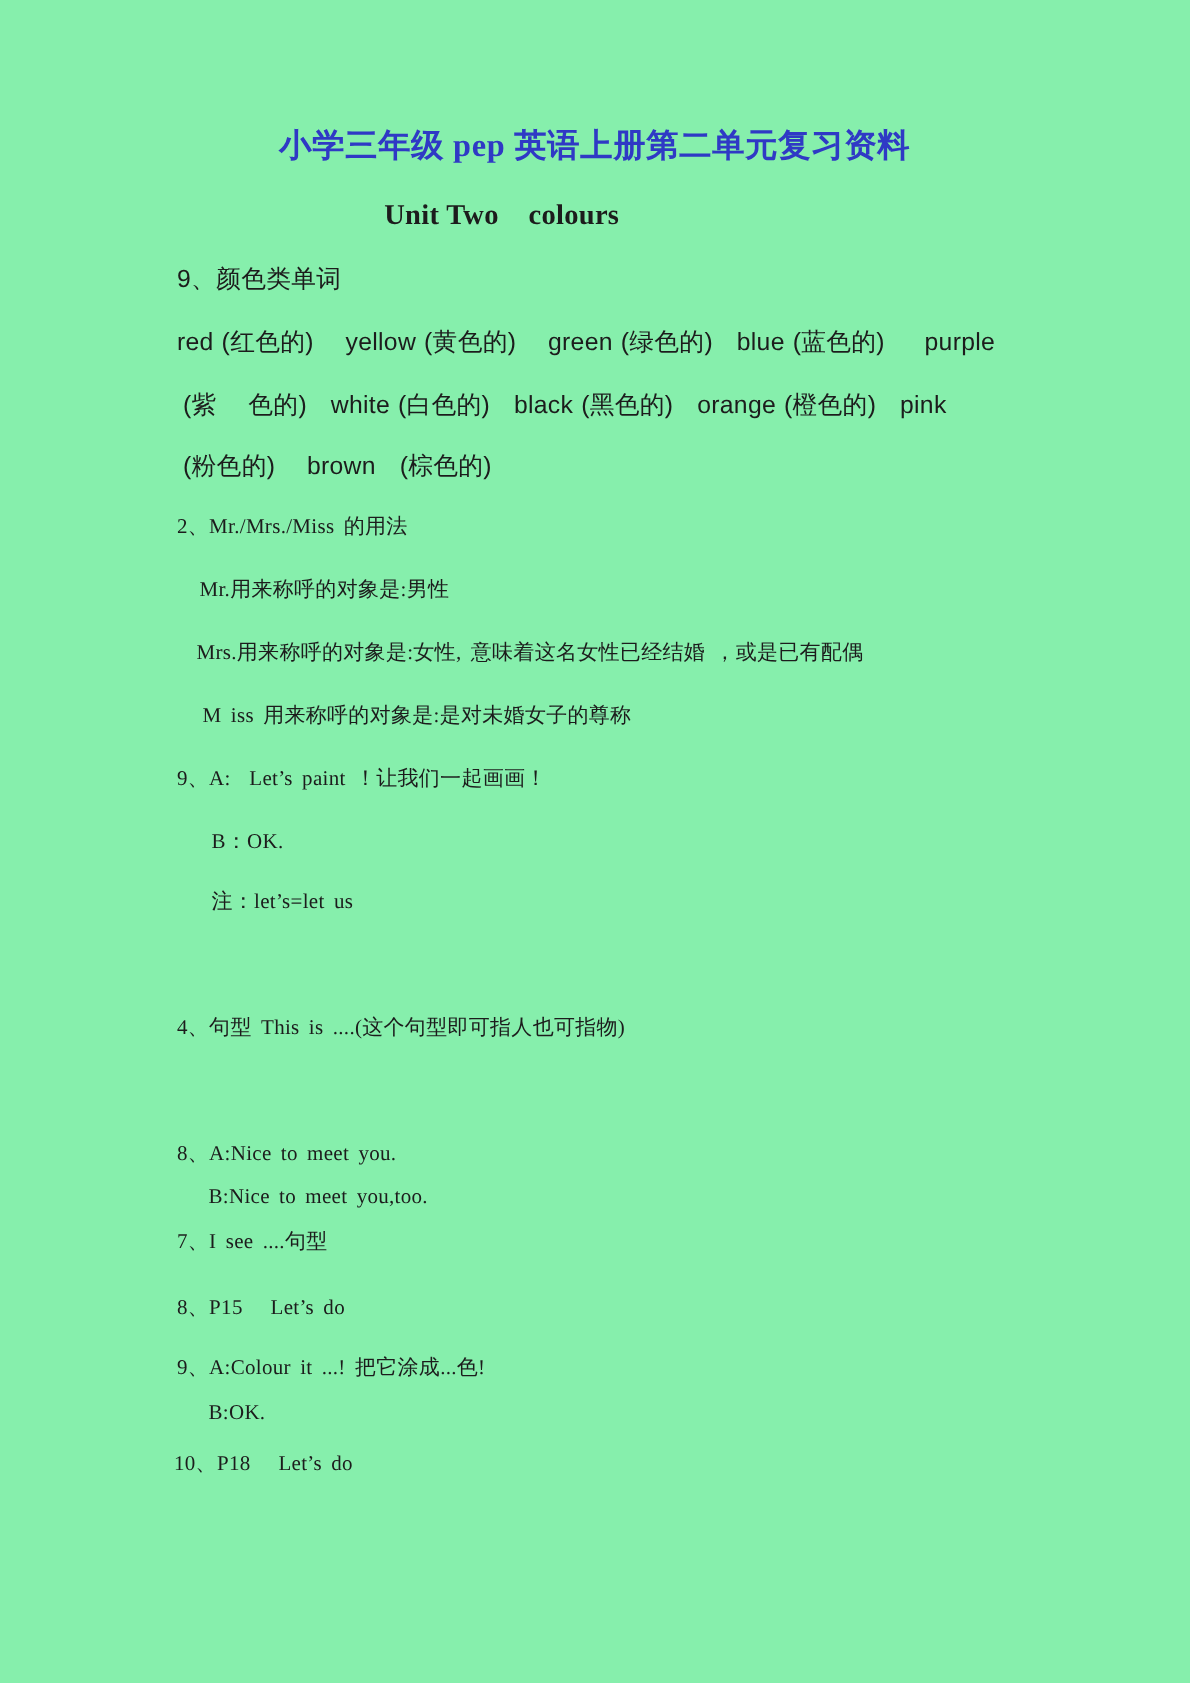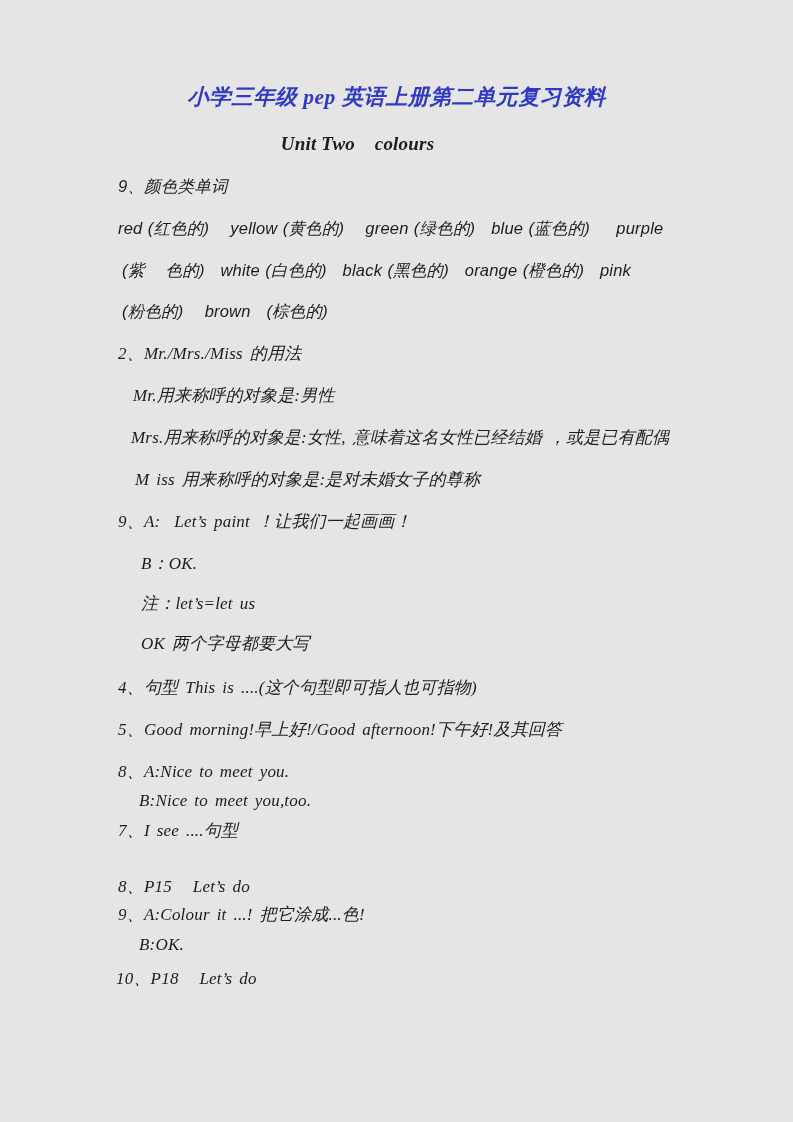--- a/index.html
+++ b/index.html
@@ -1,34 +1,34 @@
 <!DOCTYPE html>
 <html><head>
 <meta charset="utf-8">
 <style>
   html,body{margin:0;padding:0;}
   body{
     width:793px;height:1122px;position:relative;overflow:hidden;
     background:#ffffff;color:#1c1c1c;
     font-family:"Liberation Serif","DejaVu Serif",serif;
   }
-  .page{position:absolute;inset:0;width:793px;height:1122px;background:#e5e5e5;font-style:italic;}
+  .page{position:absolute;inset:0;width:793px;height:1122px;background:#86efac;}
   .line{
     position:absolute;white-space:pre;line-height:1.25;
-    font-size:17px;letter-spacing:0.2px;
+    font-size:14px;letter-spacing:0.2px;
   }
   .serif{font-family:"Liberation Serif","DejaVu Serif",serif;word-spacing:2.5px;}
   .sans{font-family:"Liberation Sans","DejaVu Sans",sans-serif;font-size:16.5px;word-spacing:0.5px;}
   .doc-title{
     top:84px;left:0;width:793px;text-align:center;
     font-weight:bold;font-size:21.5px;letter-spacing:0.5px;white-space:pre;
   }
   .doc-subtitle{
     top:132px;left:0;width:669px;text-align:center;
-    font-weight:bold;font-size:19px;white-space:pre;padding-left:23px;
+    font-weight:bold;font-size:19px;white-space:pre;
   }
 </style>
 </head>
 <body style="background: rgb(255, 255, 255); color: rgb(28, 28, 28);">
 
 <div class="page">
 
   <div class="line doc-title" style="color: rgb(47, 57, 197);">小学三年级 pep 英语上册第二单元复习资料</div>
   <div class="line doc-subtitle">Unit Two    colours</div>
 
@@ -38,29 +38,27 @@
   <div class="line sans" style="top:260px;left:122px;">(紫    色的)   white (白色的)   black (黑色的)   orange (橙色的)   pink</div>
 
   <div class="line serif" style="top:343px;left:118px;">2、Mr./Mrs./Miss 的用法</div>
   <div class="line serif" style="top:385px;left:133px;">Mr.用来称呼的对象是:男性</div>
   <div class="line serif" style="top:427px;left:131px;">Mrs.用来称呼的对象是:女性, 意味着这名女性已经结婚 ，或是已有配偶</div>
   <div class="line serif" style="top:469px;left:135px;">M iss 用来称呼的对象是:是对未婚女子的尊称</div>
 
   <div class="line serif" style="top:511px;left:118px;">9、A:  Let’s paint ！让我们一起画画！</div>
   <div class="line serif" style="top:553px;left:141px;">B：OK.</div>
   <div class="line serif" style="top:593px;left:141px;">注：let’s=let us</div>
-  <div class="line serif" style="top:633px;left:141px;">OK 两个字母都要大写</div>
 
   <div class="line serif" style="top:677px;left:118px;">4、句型 This is ....(这个句型即可指人也可指物)</div>
-  <div class="line serif" style="top:719px;left:118px;">5、Good morning!早上好!/Good afternoon!下午好!及其回答</div>
 
   <div class="line serif" style="top:761px;left:118px;">8、A:Nice to meet you.</div>
   <div class="line serif" style="top:790px;left:139px;">B:Nice to meet you,too.</div>
 
   <div class="line serif" style="top:820px;left:118px;text-align:right;">7、I see ....句型</div>
-  <div class="line serif" style="top:864px;left:118px;margin-top:12px;">8、P15   Let’s do</div>
+  <div class="line serif" style="top:864px;left:118px;">8、P15   Let’s do</div>
 
   <div class="line serif" style="top:904px;left:118px;">9、A:Colour it ...! 把它涂成...色!</div>
   <div class="line serif" style="top:934px;left:139px;">B:OK.</div>
 
   <div class="line serif" style="top:968px;left:116px;">10、P18   Let’s do</div>
 
 </div>
 
 </body></html>

